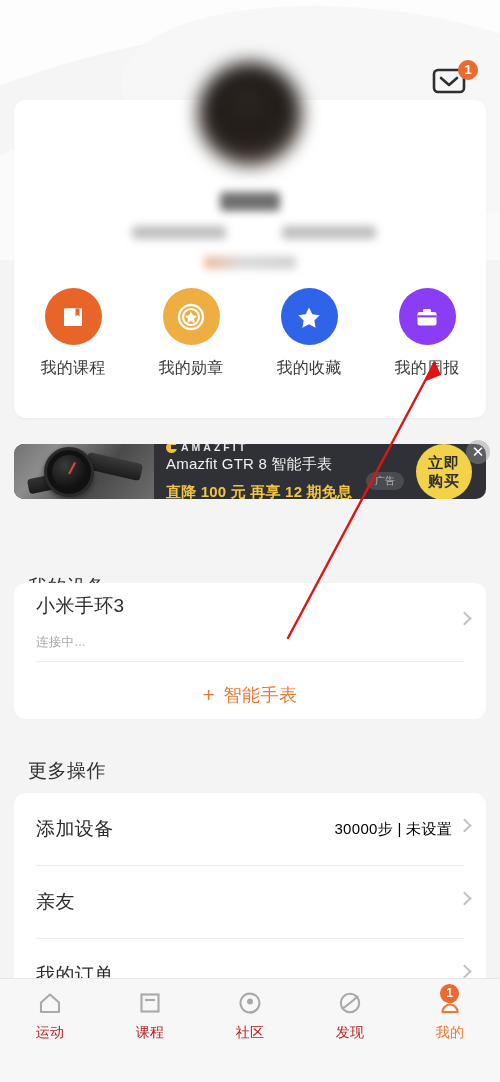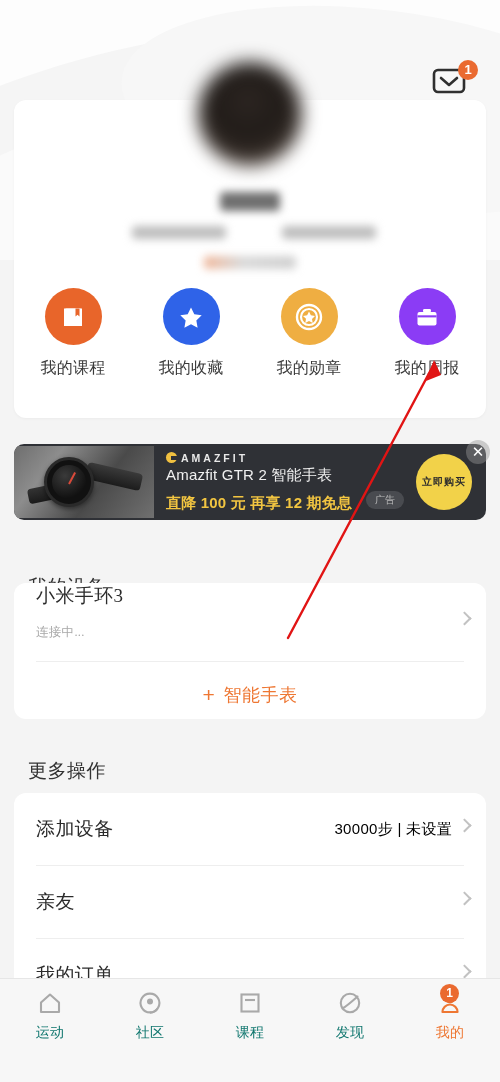--- a/index.html
+++ b/index.html
@@ -55,21 +55,21 @@
   .quick-item { flex:1; display:flex; flex-direction:column; align-items:center; }
   .quick-circle {
     width:57px; height:57px; border-radius:50%;
     display:flex; align-items:center; justify-content:center;
   }
   .quick-label { margin-top:13px; font-size:16px; color:#3a3a3a; letter-spacing:.3px; }
 
   
   .ad-wrap { position:absolute; left:14px; top:444px; width:472px; height:72px; }
   .ad-banner {
-    position:absolute; left:0; top:0; width:472px; height:76px;
+    position:absolute; left:0; top:0; width:472px; height:55px;
     background:#2f3136; border-radius:10px; overflow:hidden; display:flex; align-items:center;
   }
   .ad-photo { position:relative; width:140px; height:72px; flex:none; overflow:hidden;
               background:linear-gradient(128deg,#6e6e6e 0%,#8d8d8d 26%,#4a4a4a 60%,#707070 100%); }
   .ad-photo .wfacebg { position:absolute; left:30px; top:11px; width:50px; height:50px; border-radius:50%;
               background:#111; border:3px solid #2a2a2a; box-shadow:0 2px 5px rgba(0,0,0,.5); }
   .ad-photo .wface { position:absolute; left:38px; top:19px; width:34px; height:34px; border-radius:50%;
               background:radial-gradient(circle at 38% 32%, #3a3a3a 0%, #111 72%); }
   .ad-photo .whand { position:absolute; left:54px; top:25px; width:2px; height:13px; background:#d94a3a;
               transform-origin:bottom center; transform:rotate(28deg); }
@@ -78,39 +78,39 @@
   .ad-photo .wband2 { position:absolute; left:14px; top:40px; width:34px; height:15px; border-radius:4px;
               background:linear-gradient(180deg,#333,#1a1a1a); transform:rotate(-12deg); }
   .ad-text { flex:1; padding-left:12px; position:relative; }
   .ad-brand { display:flex; align-items:center; gap:4px; margin-bottom:2px; }
   .ad-brand-dot { width:11px; height:11px; border-radius:50%; background:#f0c040; position:relative; }
   .ad-brand-dot::after { content:""; position:absolute; right:0; top:3.5px; width:6px; height:4px; background:#2f3136; }
   .ad-brand-name { font-size:10.5px; color:#e9e9e9; letter-spacing:3px; font-weight:600; }
   .ad-title { font-size:15px; color:#f0f0f0; letter-spacing:.2px; }
   .ad-sub { font-size:15px; color:#f2c541; font-weight:bold; margin-top:9px; letter-spacing:.2px; }
   .ad-tag {
-    position:absolute; right:82px; bottom:4px; background:rgba(255,255,255,.13);
+    position:absolute; right:82px; bottom:12px; background:rgba(255,255,255,.13);
     color:#b9b9b9; font-size:10px; padding:2px 9px; border-radius:9px;
   }
   .ad-cta {
     position:absolute; right:14px; top:50%; transform:translateY(-50%);
     width:56px; height:56px; border-radius:50%; background:#f2d249;
-    display:flex; align-items:center; justify-content:center;
-    color:#2d2d2d; font-size:10px; font-weight:bold; line-height:18px; letter-spacing:1px;
+    display:flex; flex-direction:column; align-items:center; justify-content:center;
+    color:#2d2d2d; font-size:15px; font-weight:bold; line-height:18px; letter-spacing:1px;
   }
   .ad-close {
     position:absolute; right:-4px; top:-4px; width:24px; height:24px; border-radius:50%;
     background:rgba(150,150,150,.45); color:#fff; font-size:15px; line-height:24px; text-align:center;
   }
 
   
   .sec-title { position:absolute; left:28px; font-size:19px; color:#333; letter-spacing:.5px; }
   .card { position:absolute; left:14px; width:472px; background:#fff; border-radius:12px; }
 
-  .dev-row { position:relative; height:78px; padding:0 22px; display:flex; align-items:flex-start;font-family:Liberation Serif, serif; }
+  .dev-row { position:relative; height:78px; padding:0 22px; display:flex; align-items:center; }
   .dev-name { font-size:19px; color:#2b2b2b; letter-spacing:.4px; }
   .dev-status { font-size:12.5px; color:#a8a8a8; margin-top:15px; letter-spacing:.3px; }
   .divider { height:1px; background:#eee; margin:0 22px; }
   .add-dev { height:66px; display:flex; align-items:center; justify-content:center;
              color:#ee7733; font-size:18px; letter-spacing:.5px; }
   .add-dev .plus { font-size:21px; margin-right:8px; font-weight:300; }
 
   .list-row { position:relative; height:72px; padding:0 22px; display:flex; align-items:center; }
   .list-label { font-size:19px; color:#2b2b2b; letter-spacing:.4px; }
   .list-value { margin-left:auto; font-size:15px; color:#000000; letter-spacing:.3px; padding-right:12px; }
@@ -119,21 +119,21 @@
           border-right:2px solid #c2c2c2; border-top:2px solid #c2c2c2; transform-origin:center;
           rotate:45deg; margin-top:-5px; }
 
   
   .bottom-nav {
     position:absolute; left:0; bottom:0; width:500px; height:104px;
     background:#f7f7f7; border-top:1px solid #e6e6e6; display:flex; padding-top:9px;
   }
   .nav-item { flex:1; display:flex; flex-direction:column; align-items:center; position:relative; }
   .nav-icon { width:30px; height:30px; display:flex; align-items:center; justify-content:center; position:relative; }
-  .nav-label { margin-top:6px; font-size:14px; color:#0f766e; letter-spacing:.3px; }
+  .nav-label { margin-top:6px; font-size:14px; color:#b91c1c; letter-spacing:.3px; }
   .nav-item.active .nav-label { color:#ee7733; }
   .badge.nav-badge { width:19px; height:19px; font-size:12px; line-height:19px; right:6px; top:-4px; }
 
   
   .annot { position:absolute; left:0; top:0; width:500px; height:1082px; pointer-events:none; }
 </style>
 </head>
 <body>
 
 <div id="app">
@@ -166,37 +166,37 @@
           <svg width="30" height="30" viewBox="0 0 30 30">
             <path d="M6 6.5h18v17.5a0 0 0 0 1 0 0H6z" fill="#fff" rx="2"></path>
             <rect x="6" y="6.5" width="18" height="17.5" rx="2.5" fill="#fff"></rect>
             <path d="M17.5 6.5h4v8l-2-1.7-2 1.7z" fill="#e8652a"></path>
           </svg>
         </div>
         <div class="quick-label">我的课程</div>
       </div>
 
       <div class="quick-item">
-        <div class="quick-circle" style="background:#2f63e8">
-          <svg width="30" height="30" viewBox="0 0 30 30">
-            <path d="M15 5.5l3.3 6.7 7.4 1.07-5.35 5.22 1.26 7.36L15 22.37l-6.61 3.48 1.26-7.36L4.3 13.27l7.4-1.07z" fill="#fff"></path>
-          </svg>
-        </div>
-        <div class="quick-label">我的收藏</div>
-      </div>
-
-      <div class="quick-item">
         <div class="quick-circle" style="background:#efae42">
           <svg width="32" height="32" viewBox="0 0 32 32">
             <circle cx="16" cy="16" r="12" fill="none" stroke="#fff" stroke-width="2.4"></circle>
             <circle cx="16" cy="16" r="8" fill="none" stroke="#fff" stroke-width="2.2"></circle>
             <path d="M16 10.6l1.85 3.75 4.15.6-3 2.93.71 4.12L16 20l-3.71 1.95.71-4.12-3-2.93 4.15-.6z" fill="#fff"></path>
           </svg>
         </div>
         <div class="quick-label">我的勋章</div>
+      </div>
+
+      <div class="quick-item">
+        <div class="quick-circle" style="background:#2f63e8">
+          <svg width="30" height="30" viewBox="0 0 30 30">
+            <path d="M15 5.5l3.3 6.7 7.4 1.07-5.35 5.22 1.26 7.36L15 22.37l-6.61 3.48 1.26-7.36L4.3 13.27l7.4-1.07z" fill="#fff"></path>
+          </svg>
+        </div>
+        <div class="quick-label">我的收藏</div>
       </div>
 
       <div class="quick-item">
         <div class="quick-circle" style="background:#8b3cf5">
           <svg width="30" height="30" viewBox="0 0 30 30">
             <rect x="5.5" y="10" width="19" height="13.5" rx="2" fill="#fff"></rect>
             <rect x="11" y="7" width="8" height="3.4" rx="1.4" fill="#fff"></rect>
             <rect x="5.5" y="13.3" width="19" height="2.1" fill="#8b3cf5"></rect>
           </svg>
         </div>
@@ -213,21 +213,21 @@
         <div class="wband"></div>
         <div class="wfacebg"></div>
         <div class="wface"></div>
         <div class="whand"></div>
       </div>
       <div class="ad-text">
         <div class="ad-brand">
           <span class="ad-brand-dot"></span>
           <span class="ad-brand-name">AMAZFIT</span>
         </div>
-        <div class="ad-title">Amazfit GTR 2 智能手表</div>
+        <div class="ad-title">Amazfit GTR 8 智能手表</div>
         <div class="ad-sub">直降 100 元 再享 12 期免息</div>
         <div class="ad-tag">广告</div>
       </div>
       <div class="ad-cta">
         <span>立即</span>
         <span>购买</span>
       </div>
     </div>
     <div class="ad-close">✕</div>
   </div>
@@ -276,36 +276,36 @@
         <svg width="28" height="28" viewBox="0 0 28 28">
           <path d="M5 13.5 L14 5.5 L23 13.5 L23 23 L5 23 Z" fill="none" stroke="#a9a9a9" stroke-width="2.1" stroke-linejoin="round"></path>
         </svg>
       </div>
       <div class="nav-label">运动</div>
     </div>
 
     <div class="nav-item">
       <div class="nav-icon">
         <svg width="28" height="28" viewBox="0 0 28 28">
+          <rect x="5.5" y="5.5" width="17" height="17" fill="none" stroke="#a9a9a9" stroke-width="2.1"></rect>
+          <line x1="9" y1="11" x2="19" y2="11" stroke="#a9a9a9" stroke-width="2.1"></line>
+        </svg>
+      </div>
+      <div class="nav-label">课程</div>
+    </div>
+
+    <div class="nav-item">
+      <div class="nav-icon">
+        <svg width="28" height="28" viewBox="0 0 28 28">
           <path d="M14 4.6 a9.4 9.4 0 1 1 -0.1 0 Z" fill="none" stroke="#a9a9a9" stroke-width="2.1"></path>
           <circle cx="14" cy="12.4" r="3" fill="#a9a9a9"></circle>
           <path d="M21.6 19.5 a9.4 9.4 0 0 1 -7.6 4.1" fill="none" stroke="#a9a9a9" stroke-width="2.1"></path>
         </svg>
       </div>
       <div class="nav-label">社区</div>
-    </div>
-
-    <div class="nav-item">
-      <div class="nav-icon">
-        <svg width="28" height="28" viewBox="0 0 28 28">
-          <rect x="5.5" y="5.5" width="17" height="17" fill="none" stroke="#a9a9a9" stroke-width="2.1"></rect>
-          <line x1="9" y1="11" x2="19" y2="11" stroke="#a9a9a9" stroke-width="2.1"></line>
-        </svg>
-      </div>
-      <div class="nav-label">课程</div>
     </div>
 
     <div class="nav-item">
       <div class="nav-icon">
         <svg width="28" height="28" viewBox="0 0 28 28">
           <circle cx="14" cy="14" r="9.2" fill="none" stroke="#a9a9a9" stroke-width="2.1"></circle>
           <path d="M6.5 19.5 C12 16 17.5 11 21.5 7.5" fill="none" stroke="#a9a9a9" stroke-width="2.1" stroke-linecap="round"></path>
         </svg>
       </div>
       <div class="nav-label">发现</div>

